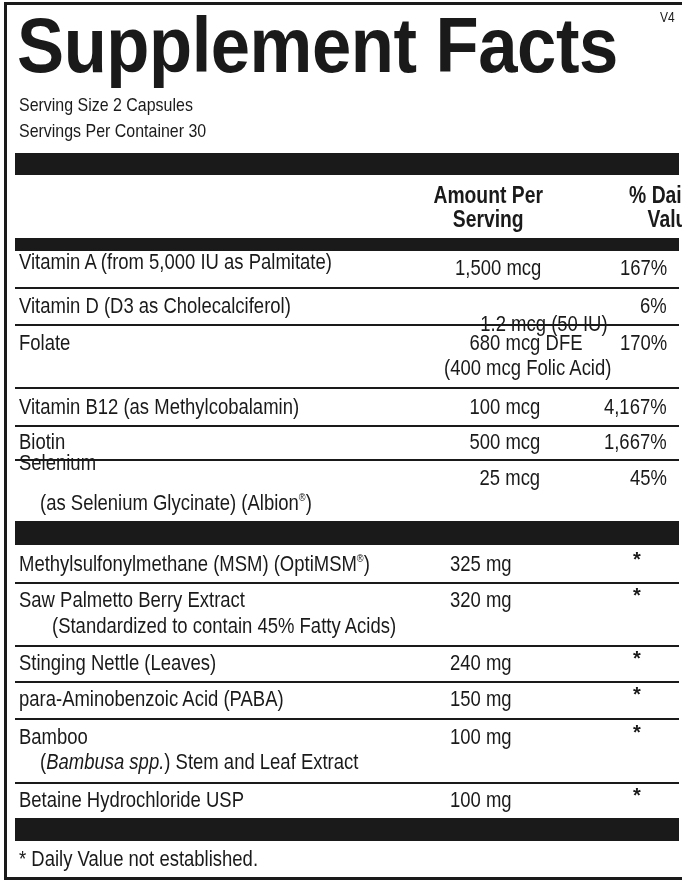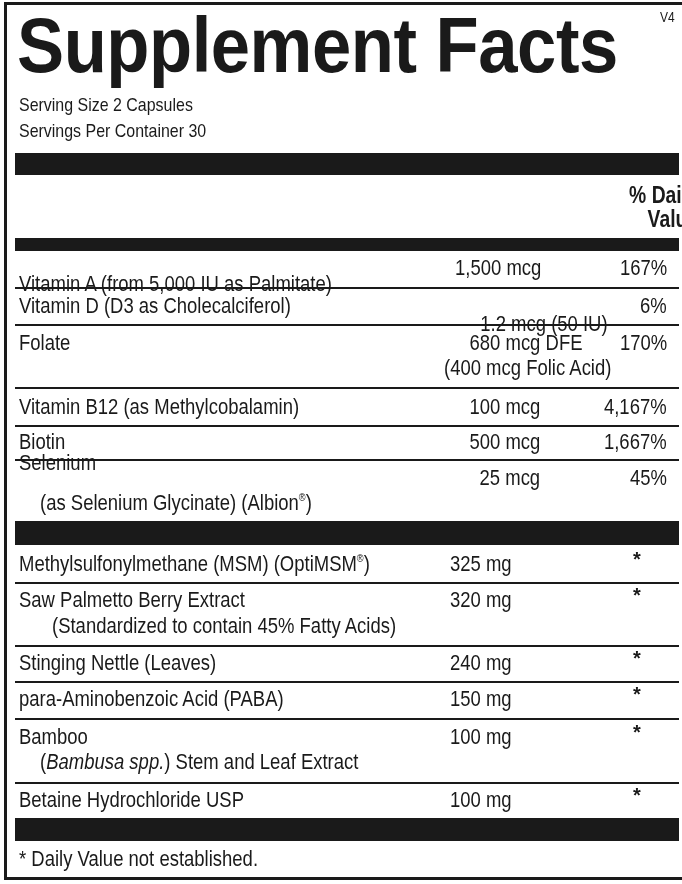--- a/index.html
+++ b/index.html
@@ -31,30 +31,32 @@
 
 <div class="abs title"><span class="cond">Supplement Facts</span></div>
 <div class="abs version"><span class="cond">V4</span></div>
 
 <div class="abs serving" style="top:93px"><span class="cond">Serving Size 2 Capsules</span></div>
 <div class="abs serving" style="top:119px"><span class="cond">Servings Per Container 30</span></div>
 
 <div class="bar" style="top:153px;height:22px"></div>
 
 <div class="abs hdr" style="left:418px;top:183px;width:140px">
+  <div><span class="cond" style="transform-origin:50% 0">Amount Per</span></div>
+  <div><span class="cond" style="transform-origin:50% 0">Serving</span></div>
 </div>
 <div class="abs hdr r" style="left:598px;top:183px;width:100px">
   <div><span class="cond-r">% Daily</span></div>
   <div><span class="cond-r">Value</span></div>
 </div>
 
 <div class="bar" style="top:238px;height:13px"></div>
 
 <div>
-  <div class="abs txt" style="left:19px;top:271px"><span class="cond">Vitamin A (from 5,000 IU as Palmitate)</span></div>
+  <div class="abs txt" style="left:19px;top:249px"><span class="cond">Vitamin A (from 5,000 IU as Palmitate)</span></div>
   <div class="abs txt" style="left:455px;top:255px"><span class="cond">1,500 mcg</span></div>
   <div class="abs txt r" style="right:15px;top:255px"><span class="cond-r">167%</span></div>
 </div>
 <div class="line" style="top:287px"></div>
 
 <div>
   <div class="abs txt" style="left:19px;top:293px"><span class="cond">Vitamin D (D3 as Cholecalciferol)</span></div>
   <div class="abs txt r" style="right:74px;top:311px"><span class="cond-r">1.2 mcg (50 IU)</span></div>
   <div class="abs txt r" style="right:15px;top:293px"><span class="cond-r">6%</span></div>
 </div>

